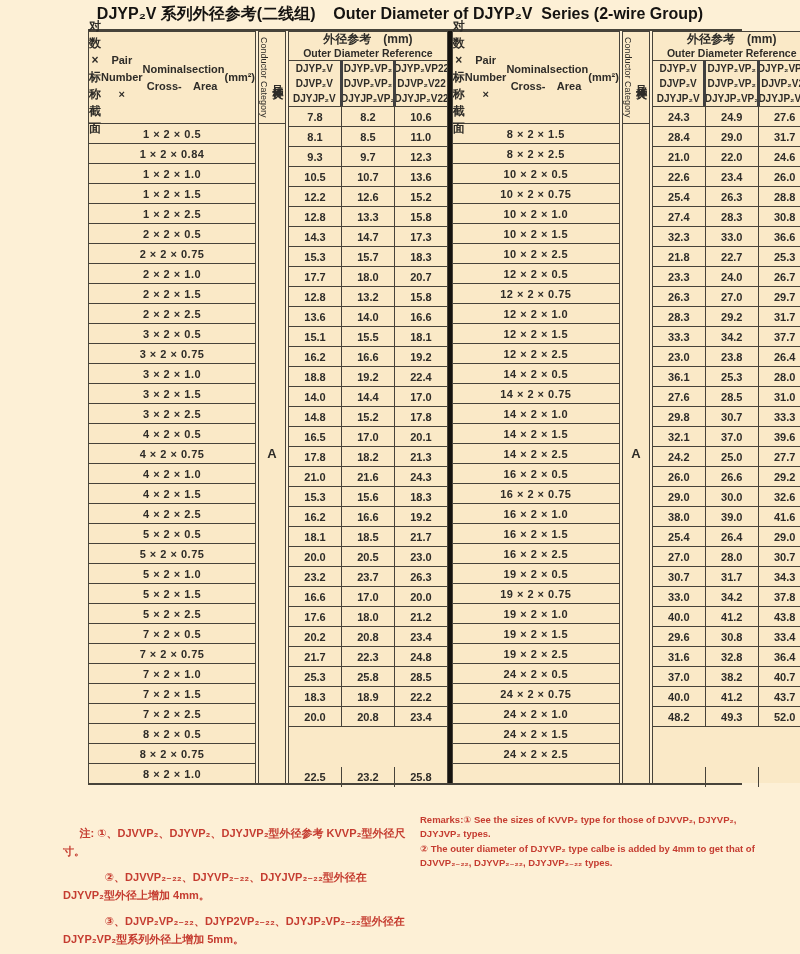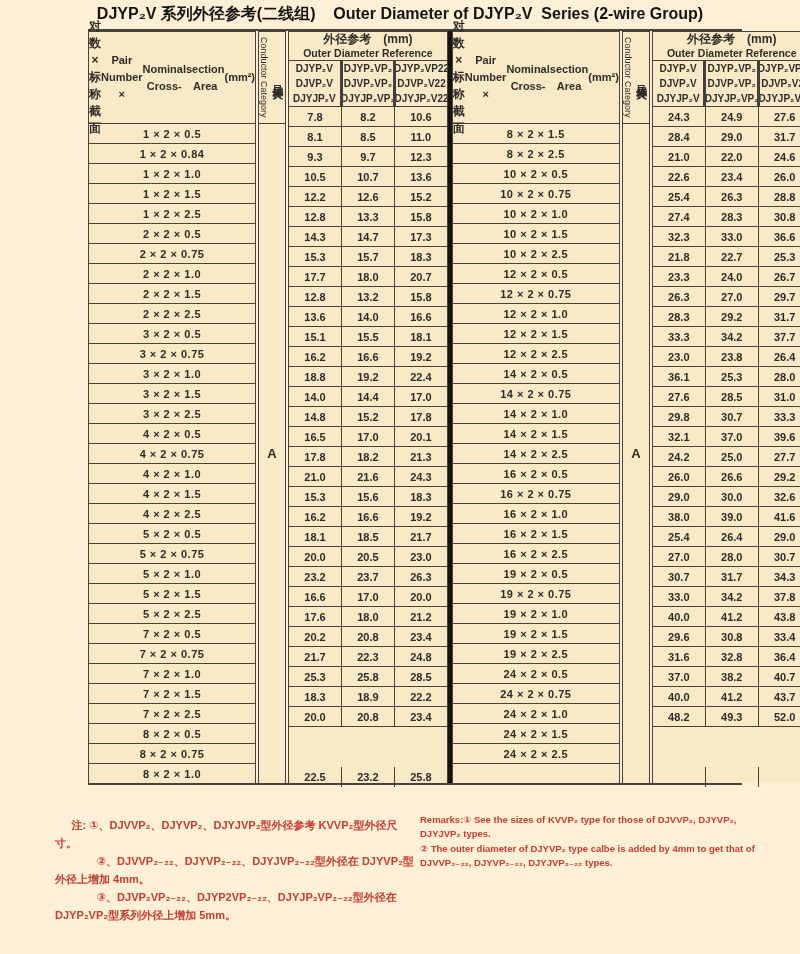--- a/index.html
+++ b/index.html
@@ -82,21 +82,21 @@
     flex:1 1 0;display:flex;justify-content:center;align-items:center;
     font-size:11px;font-weight:bold;border-right:1px solid #47433a;box-sizing:border-box;
   }
   .value-cell:last-child{border-right:none;}
 
   
   .notes-zh{
     position:absolute;left:55px;top:816px;width:362px;
     color:#c53c30;font-size:11px;line-height:18px;font-weight:bold;
   }
-  .notes-zh p{margin:0;}
+  .notes-zh p{margin:8px;}
   .notes-zh p.first{text-indent:1.5em;}
   .notes-zh p.cont{text-indent:3.8em;}
   .notes-en{
     position:absolute;left:420px;top:813px;width:336px;
     color:#c53c30;font-size:9.5px;line-height:14px;font-weight:bold;
   }
   .notes-en p{margin:0 0 1px 0;}
 </style>
 </head>
 <body>

